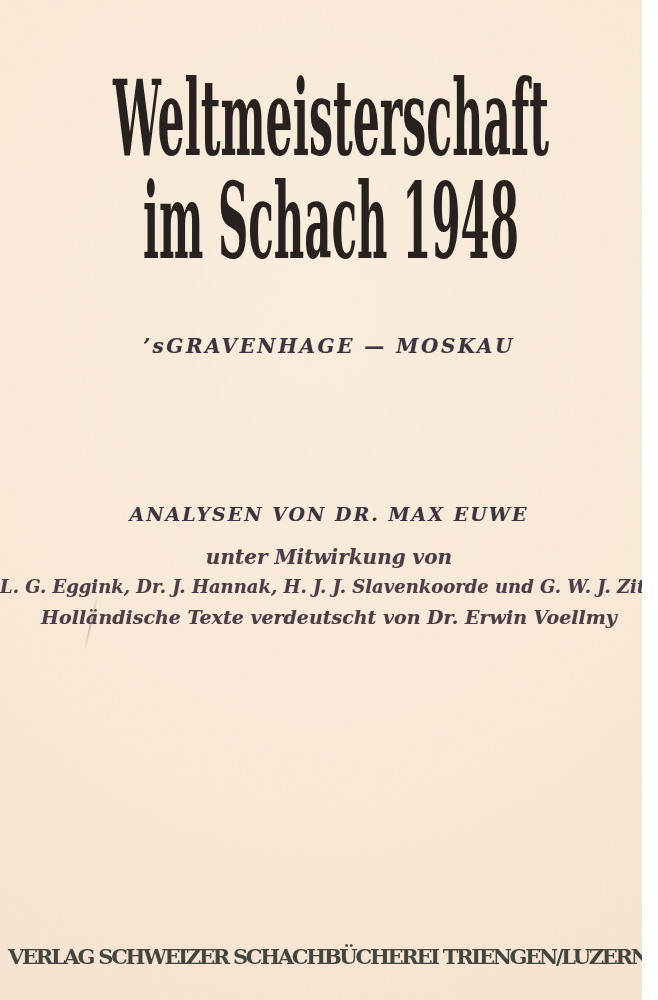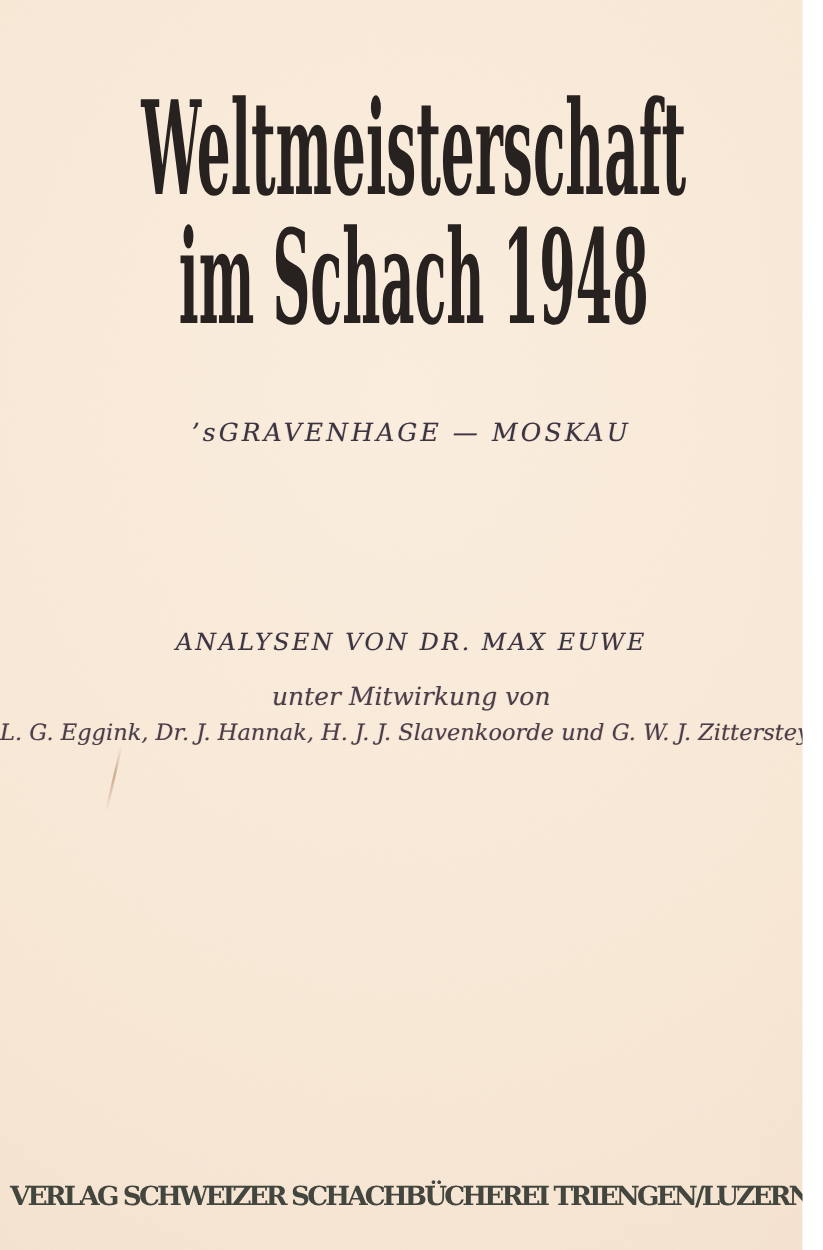--- a/index.html
+++ b/index.html
@@ -42,21 +42,21 @@
     text-anchor: middle;
   }
 
   .scan-italic {
     position: absolute;
     left: 0;
     width: 658px;
     text-align: center;
     font-family: "DejaVu Serif", serif;
     font-style: italic;
-    font-weight: normal;
+    font-weight: bold;
     white-space: nowrap;
     text-shadow: 0.5px 0 rgba(150, 40, 60, 0.18),
                 -0.5px 0 rgba(40, 70, 150, 0.18);
   }
 
   .subtitle {
     top: 334px;
     font-size: 20px;
     letter-spacing: 2.5px;
     color: var(--ink-subtitle, #3b3540);
@@ -141,18 +141,19 @@
   </svg>
 
   <div class="scan-italic subtitle">’sGRAVENHAGE — MOSKAU</div>
 
   <div class="scan-italic analysen">ANALYSEN VON DR. MAX EUWE</div>
 
   <div class="scan-italic mitwirkung">unter Mitwirkung von</div>
 
   <div class="scan-italic names">L. G. Eggink, Dr. J. Hannak, H. J. J. Slavenkoorde und G. W. J. Zittersteyn</div>
 
+  <div class="scan-italic translation">Holländische Texte verdeutscht von Dr. Erwin Voellmy</div>
 
   <svg class="publisher-svg" xmlns="http://www.w3.org/2000/svg">
     <text x="329" y="30" textLength="642" lengthAdjust="spacing">VERLAG SCHWEIZER SCHACHBÜCHEREI TRIENGEN/LUZERN</text>
   </svg>
 
 </div>
 
 </body></html>

